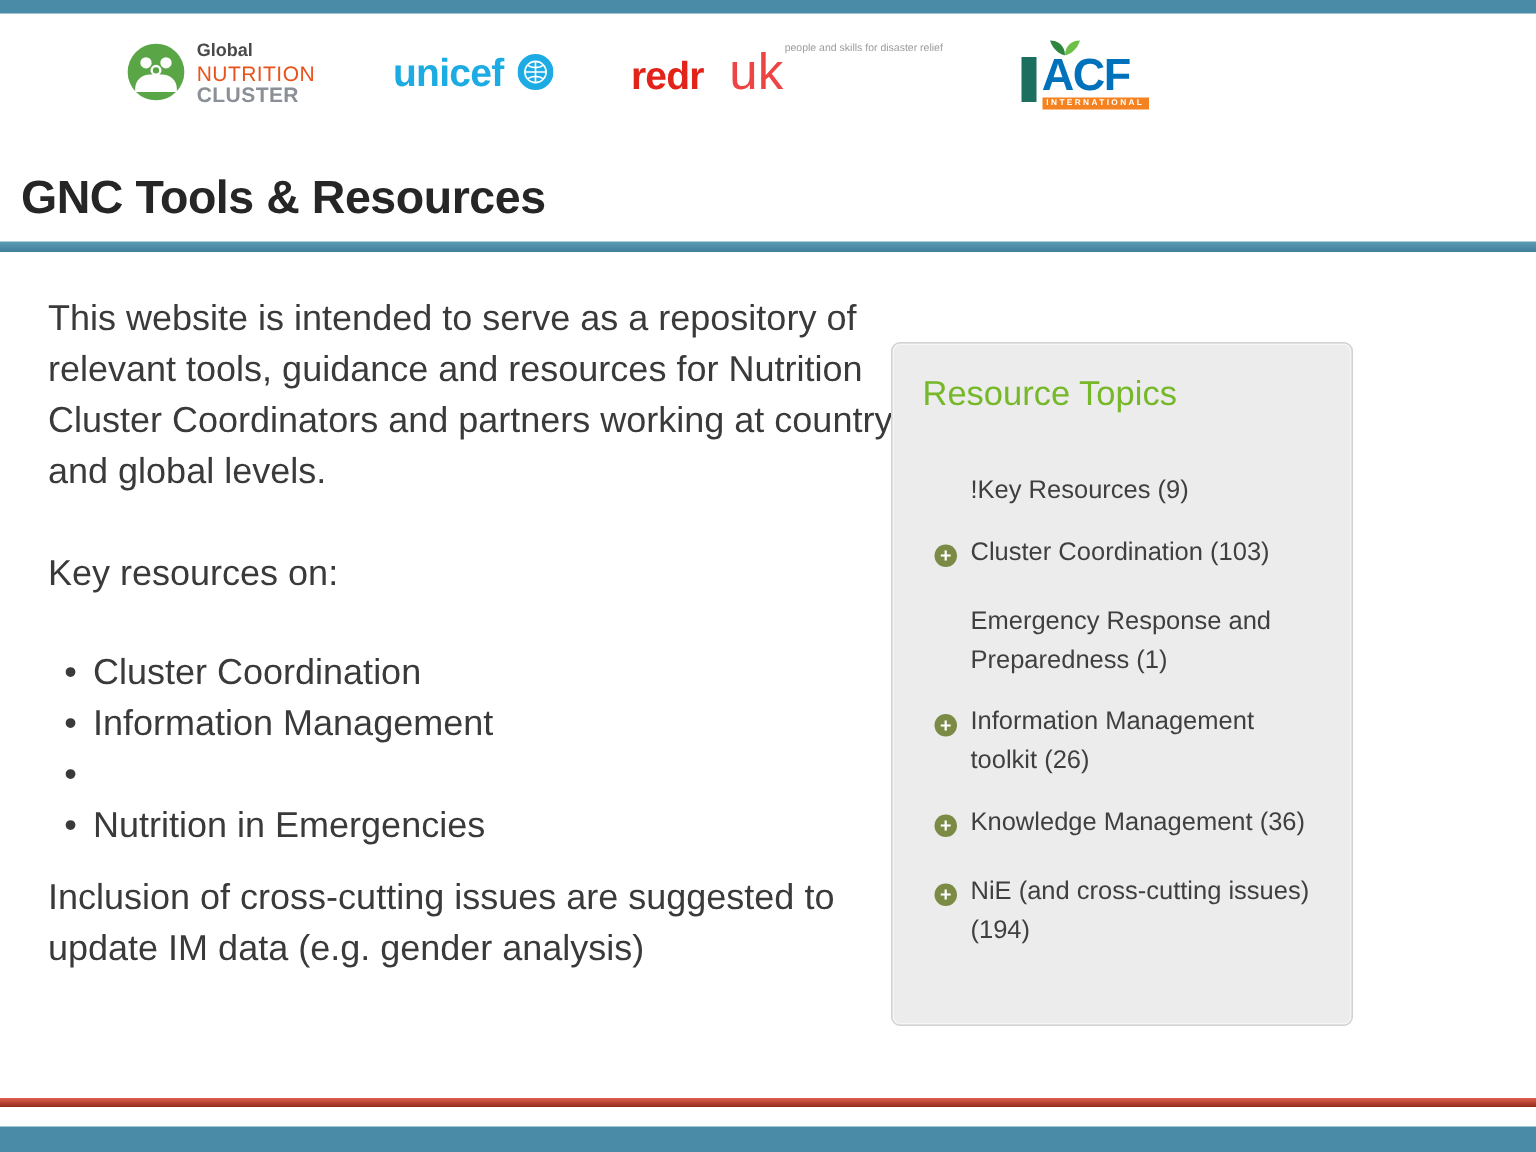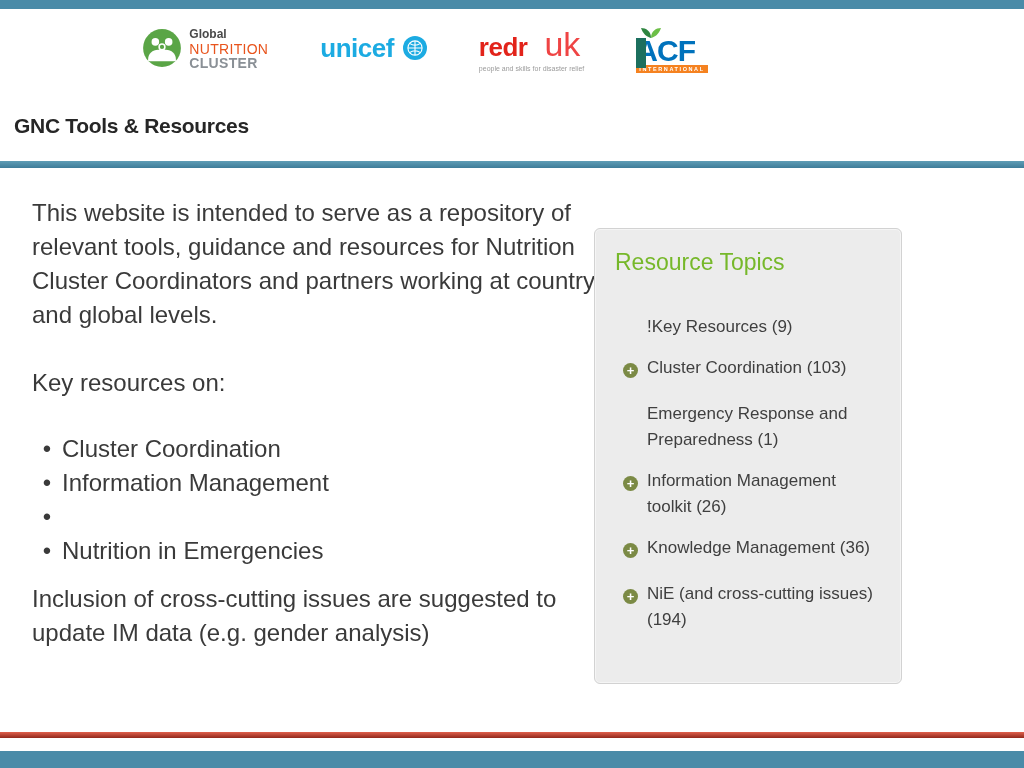--- a/index.html
+++ b/index.html
@@ -23,35 +23,35 @@
 
   .gnc-icon svg { display:block; }
   .gnc-text { line-height:1.05; }
   .gnc-global { font-size:12px; color:#4a4a4a; font-weight:bold; }
   .gnc-nutrition { font-size:14px; color:#e8541d; font-weight:normal; letter-spacing:.3px; }
   .gnc-cluster { font-size:14px; color:#8a9096; font-weight:bold; letter-spacing:.3px; }
 
   .unicef-word { font-size:26px; color:#1cabe2; font-weight:bold; letter-spacing:-.5px; }
   .unicef-emblem svg { display:block; margin-left:2px; }
 
-  .redr { flex-direction:column; align-items:flex-start; gap:1px; }
+  .redr { flex-direction:row; align-items:flex-start; gap:1px; }
   .redr-line { display:flex; align-items:baseline; }
   .redr-main { font-size:26px; font-weight:bold; color:#e2231a; letter-spacing:-.5px; }
   .redr-suffix { font-size:34px; color:#ef4444; margin-left:17px; }
   .redr-tagline { font-size:7px; color:#9b9b9b; }
 
-  .acf { flex-direction:column; align-items:flex-start; gap:0; position:relative; }
+  .acf { flex-direction:column; align-items:flex-start; gap:0; position:relative; padding-left:14px; }
   .acf-bar-left { position:absolute; left:0; top:14px; width:10px; height:30px; background:#1c6f5e; }
   .acf-sprout { height:13px; margin-left:4px; }
   .acf-main { font-size:30px; font-weight:bold; color:#0072bc; line-height:.9; letter-spacing:-1px; }
   .acf-sub { background:#f58220; color:#ffffff; font-size:5.5px; font-weight:bold;
              letter-spacing:1.6px; padding:1px 3px; margin-top:1px; }
 
   
-  .slide-title { position:absolute; top:114px; left:14px; font-size:21px; font-weight:bold;
+  .slide-title { position:absolute; top:114px; left:14px; font-size:31px; font-weight:bold;
                  color:#262626; letter-spacing:-.3px; }
 
   
   .body-col { position:absolute; top:196px; left:32px; width:566px;
               font-size:24px; line-height:34px; color:#3a3a3a; }
   .body-col p { margin:0; }
   .p-keyres { margin-top:34px !important; }
   .bullet-list { margin-top:32px; }
   .bullet-item { display:flex; line-height:34px; }
   .bullet-dot { width:30px; text-align:center; flex:0 0 30px; }

